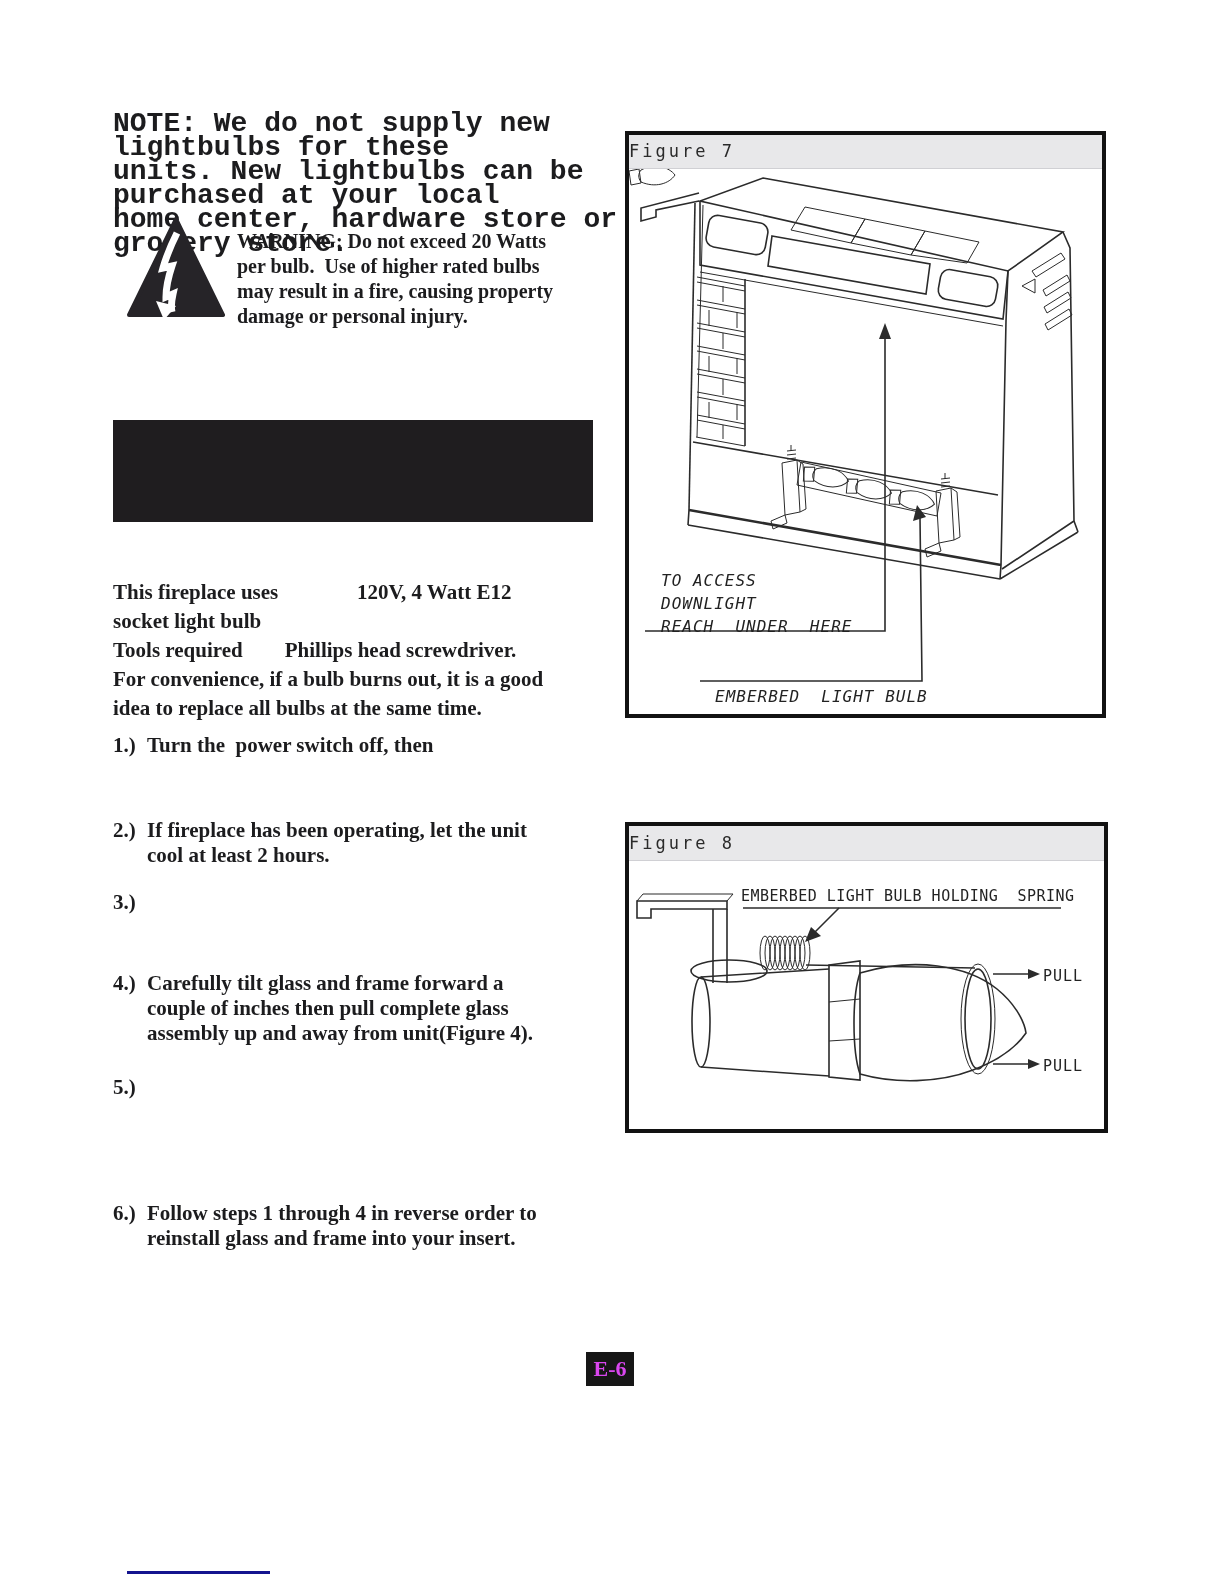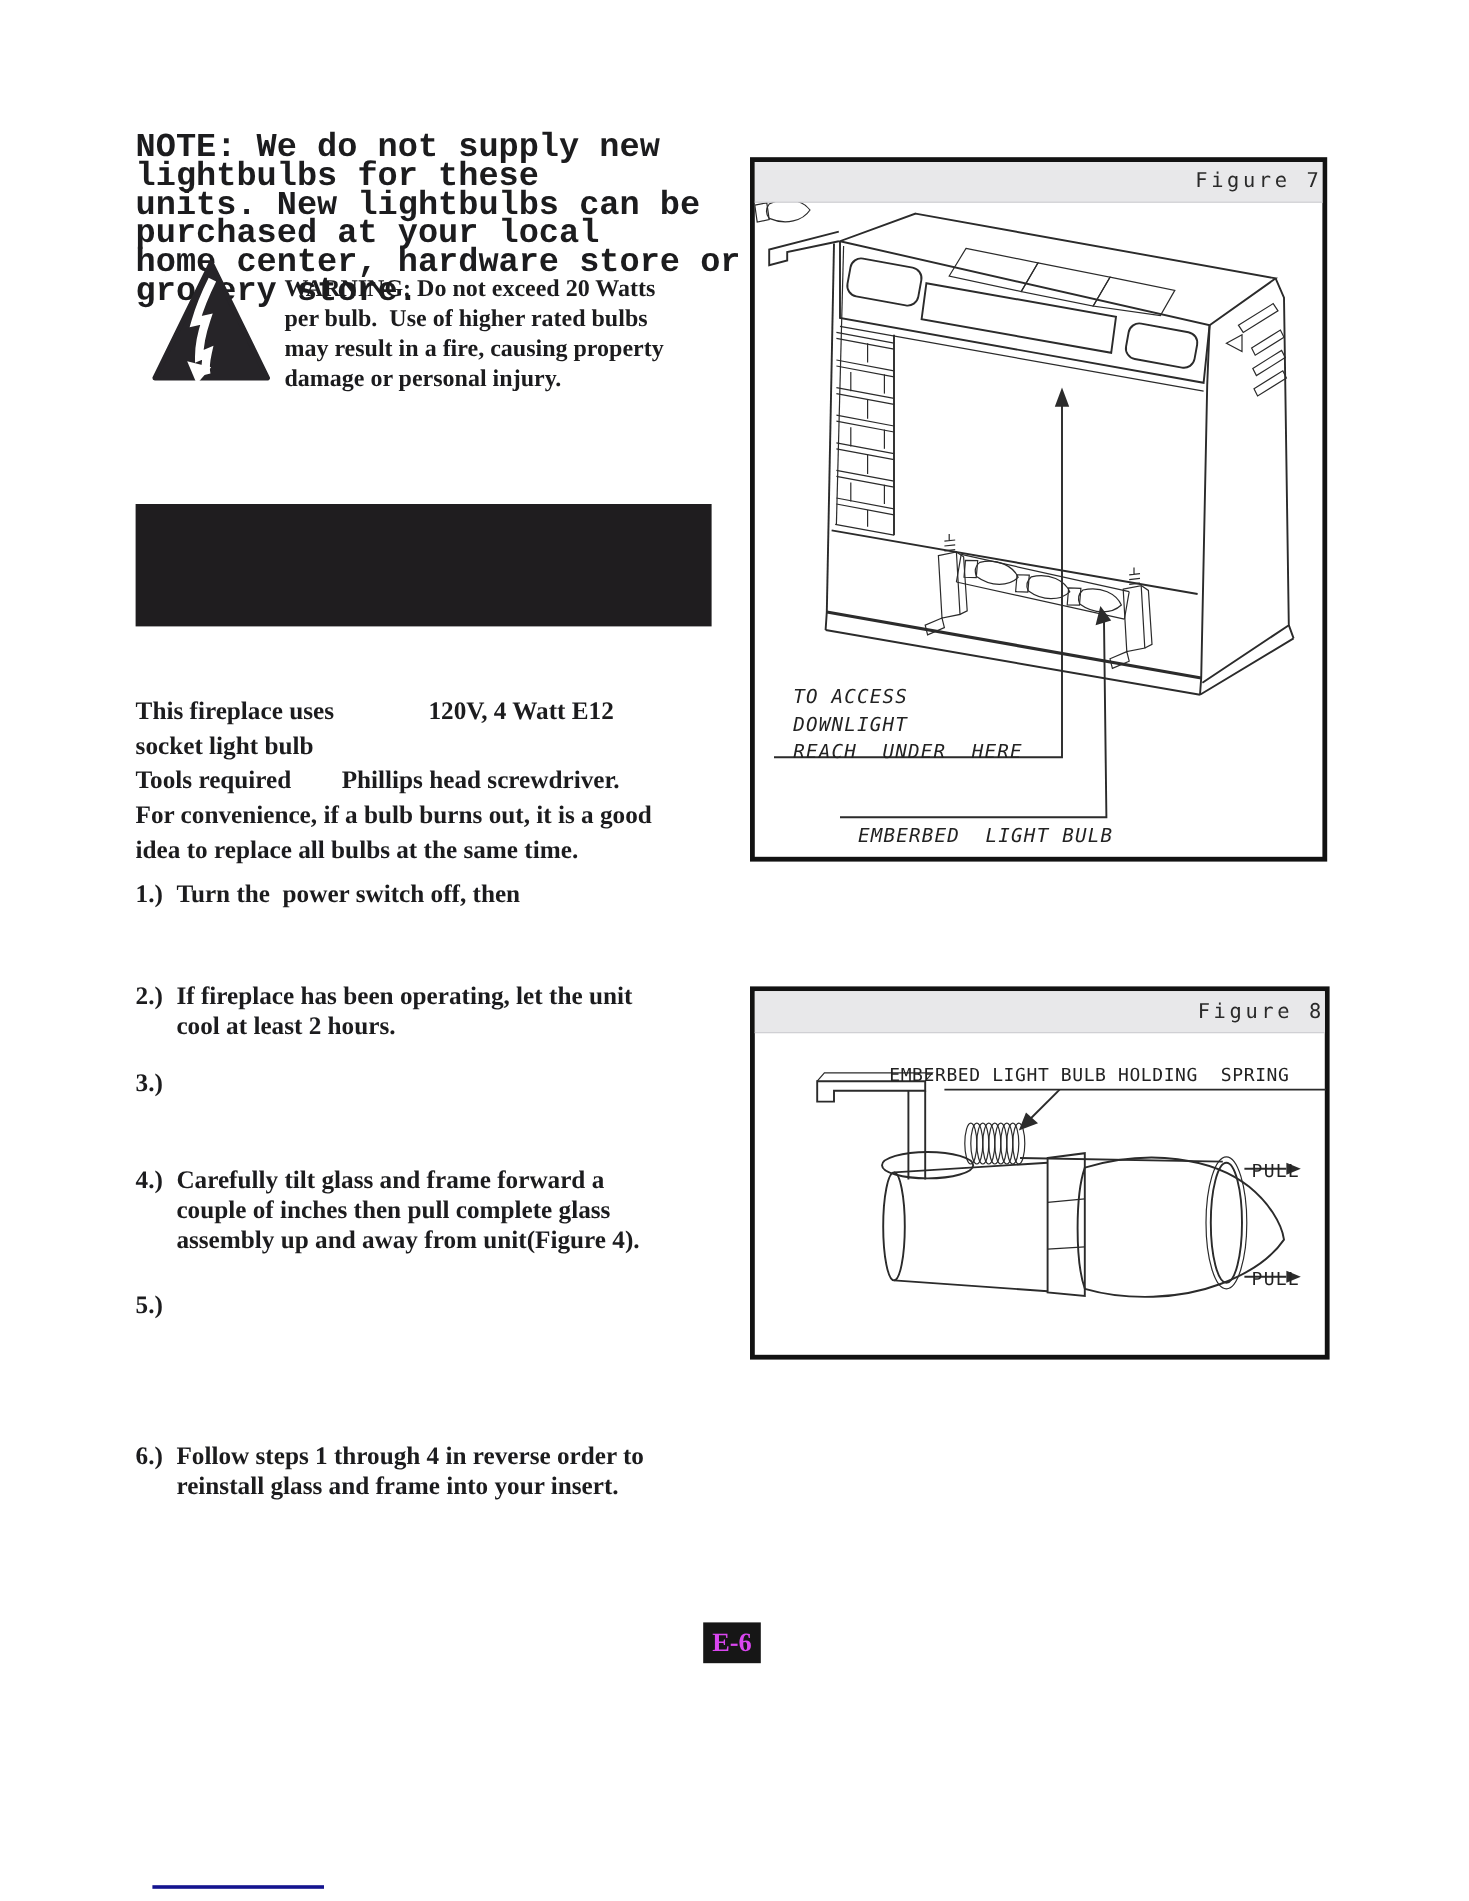--- a/index.html
+++ b/index.html
@@ -13,21 +13,21 @@
   .specs{left:113px;top:578px;width:530px;font-size:21px;line-height:29px;}
   .step{position:absolute;left:113px;width:510px;display:flex;font-weight:bold;font-size:21px;line-height:25px;}
   .step .num{width:34px;flex:0 0 34px;}
   .step .stx{white-space:pre-wrap;}
   .s1{top:733px;} .s2{top:818px;} .s3{top:890px;} .s4{top:971px;} .s5{top:1075px;} .s6{top:1201px;}
   .figbox{position:absolute;background:#ffffff;border:4px solid #121212;}
   .fig7{left:625px;top:131px;width:473px;height:579px;}
   .fig8{left:625px;top:822px;width:475px;height:303px;}
   .figtitle{height:33px;background:#e8e8ea;border-bottom:1px solid #d0d0d4;
             font-family:"DejaVu Sans Mono", monospace;font-size:17px;letter-spacing:3px;
-            color:#2a2a2a;text-align:right;line-height:33px;}
+            color:#2a2a2a;text-align:left;line-height:33px;}
   .figcanvas{position:relative;width:100%;}
   .fig-label{position:absolute;font-family:"DejaVu Sans Mono", monospace;color:#222;
              font-size:16px;letter-spacing:1px;line-height:23px;white-space:pre-wrap;}
   .f7-access{left:32px;top:400px;}
   .f7-bulb{left:86px;top:490px;margin-top:26px;}
   .f8-spring{left:112px;top:24px;font-size:15px;letter-spacing:0.5px;}
   .f8-pull-t{left:414px;top:104px;font-size:15px;}
   .f8-pull-b{left:414px;top:194px;font-size:15px;}
   .badge{position:absolute;left:586px;top:1352px;width:48px;height:34px;background:#161616;
          color:#d946ef;font-weight:bold;font-size:22px;text-align:center;line-height:34px;}
@@ -199,21 +199,21 @@
       </svg>
       <div class="fig-label f7-access">TO ACCESS
 DOWNLIGHT
 REACH  UNDER  HERE</div>
       <div class="fig-label f7-bulb">EMBERBED  LIGHT BULB</div>
     </div>
   </div>
 
   <div class="figbox fig8">
     <div class="figtitle" style="height:34px;line-height:34px;">Figure 8</div>
-    <div class="figcanvas" style="height:261px;padding-left:44px;">
+    <div class="figcanvas" style="height:261px;">
       <svg width="467" height="261" viewBox="0 0 467 261">
 
         <path class="ln" d="M114 47 L432 47"></path>
         <path class="ln" d="M210 47 L184 73"></path>
         <polygon class="fillb" points="176,81 182,66 192,75"></polygon>
 
         <path class="ln" d="M8 40 L98 40 L98 48 L22 48 L22 57 L8 57 Z"></path>
         <path class="thin" d="M8 40 L14 33 L104 33 L98 40"></path>
         <path class="ln" d="M84 48 L84 122 M98 48 L98 122"></path>
 

